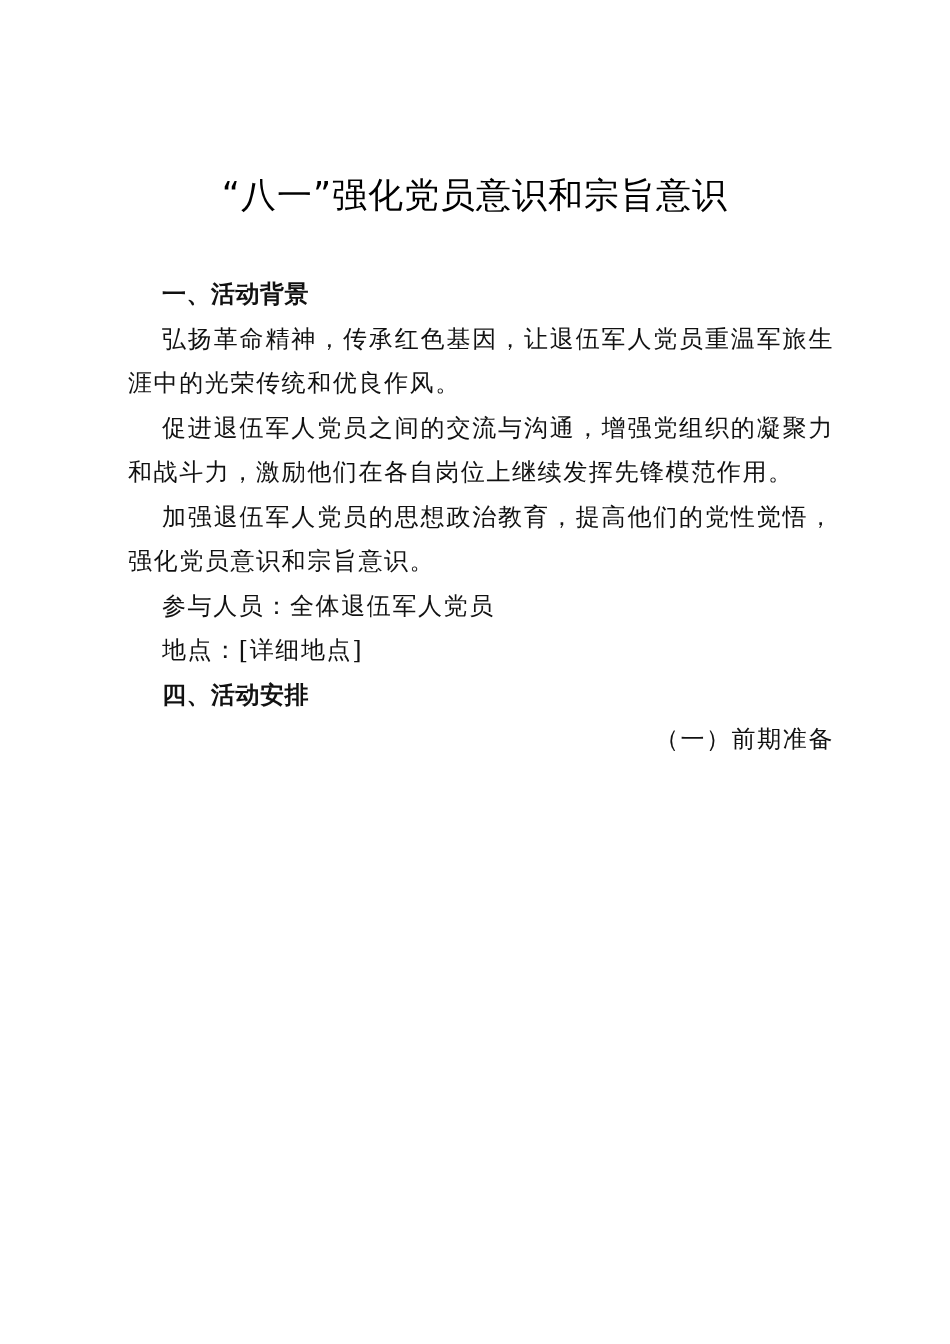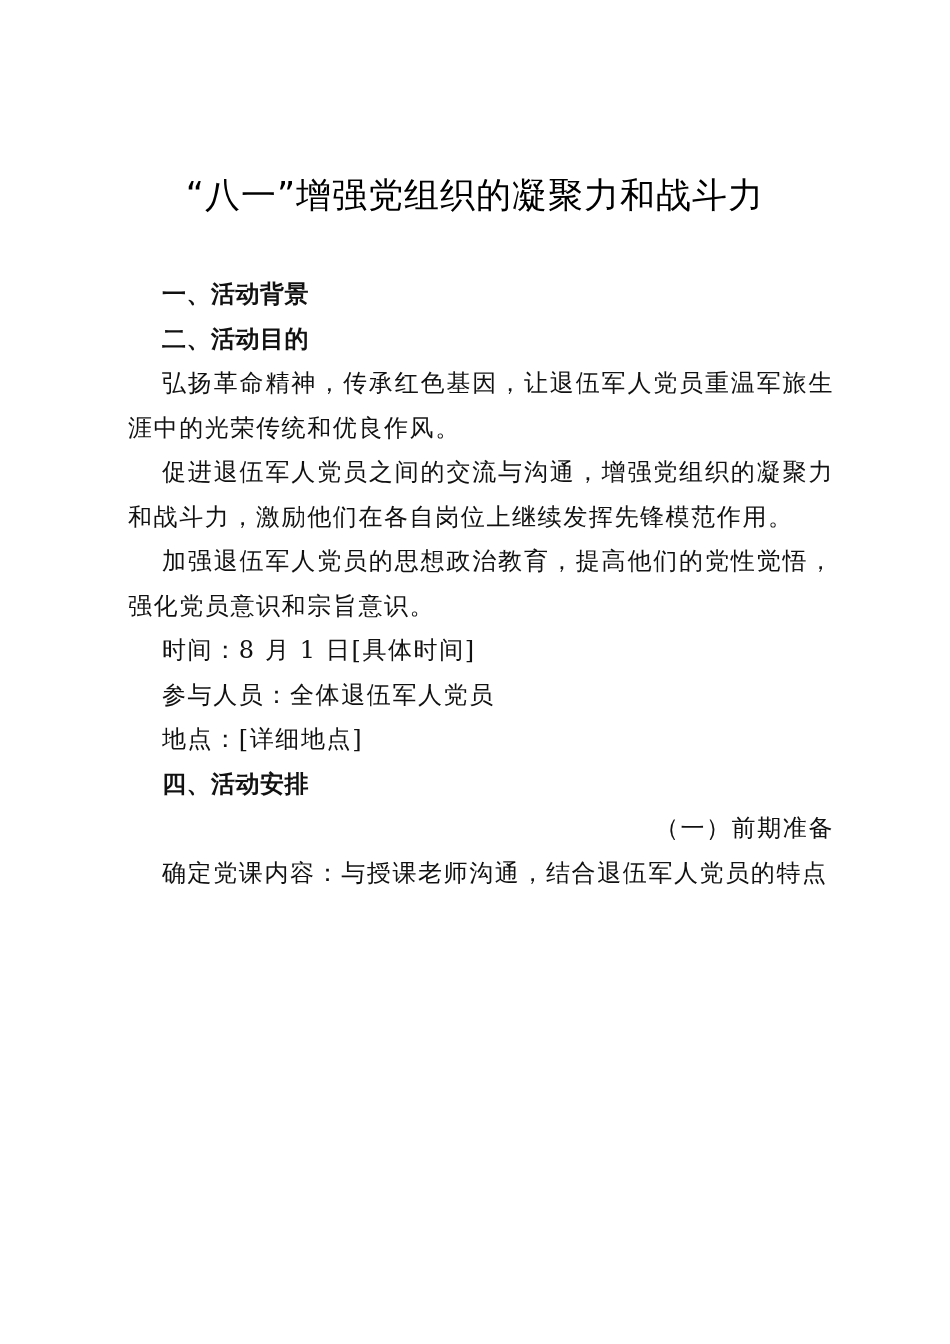--- a/index.html
+++ b/index.html
@@ -18,31 +18,28 @@
   }
   .h { font-family: Liberation Serif, serif; font-weight: bold; font-size: 24px; padding-left: 34px; letter-spacing: 0.5px; }
   .p { text-indent: 34px; text-align: justify; text-align-last: left; }
   .line { padding-left: 34px; }
   .sub { padding-left: 34px; text-align: right; }
 </style>
 </head>
 <body>
 
 <div class="page">
-  <div class="title">“八一”增强党组织的凝聚力和战斗力</div>
+  <div class="title">“八一”强化党员意识和宗旨意识</div>
 
   <div class="body">
     <div class="h">一、活动背景</div>
 
-    <div class="h">二、活动目的</div>
     <div class="p">弘扬革命精神，传承红色基因，让退伍军人党员重温军旅生涯中的光荣传统和优良作风。</div>
     <div class="p">促进退伍军人党员之间的交流与沟通，增强党组织的凝聚力和战斗力，激励他们在各自岗位上继续发挥先锋模范作用。</div>
     <div class="p">加强退伍军人党员的思想政治教育，提高他们的党性觉悟，强化党员意识和宗旨意识。</div>
 
-    <div class="line">时间：8 月 1 日[具体时间]</div>
     <div class="line">参与人员：全体退伍军人党员</div>
     <div class="line">地点：[详细地点]</div>
 
     <div class="h">四、活动安排</div>
     <div class="sub">（一）前期准备</div>
-    <div class="p">确定党课内容：与授课老师沟通，结合退伍军人党员的特点</div>
   </div>
 </div>
 
 </body></html>

